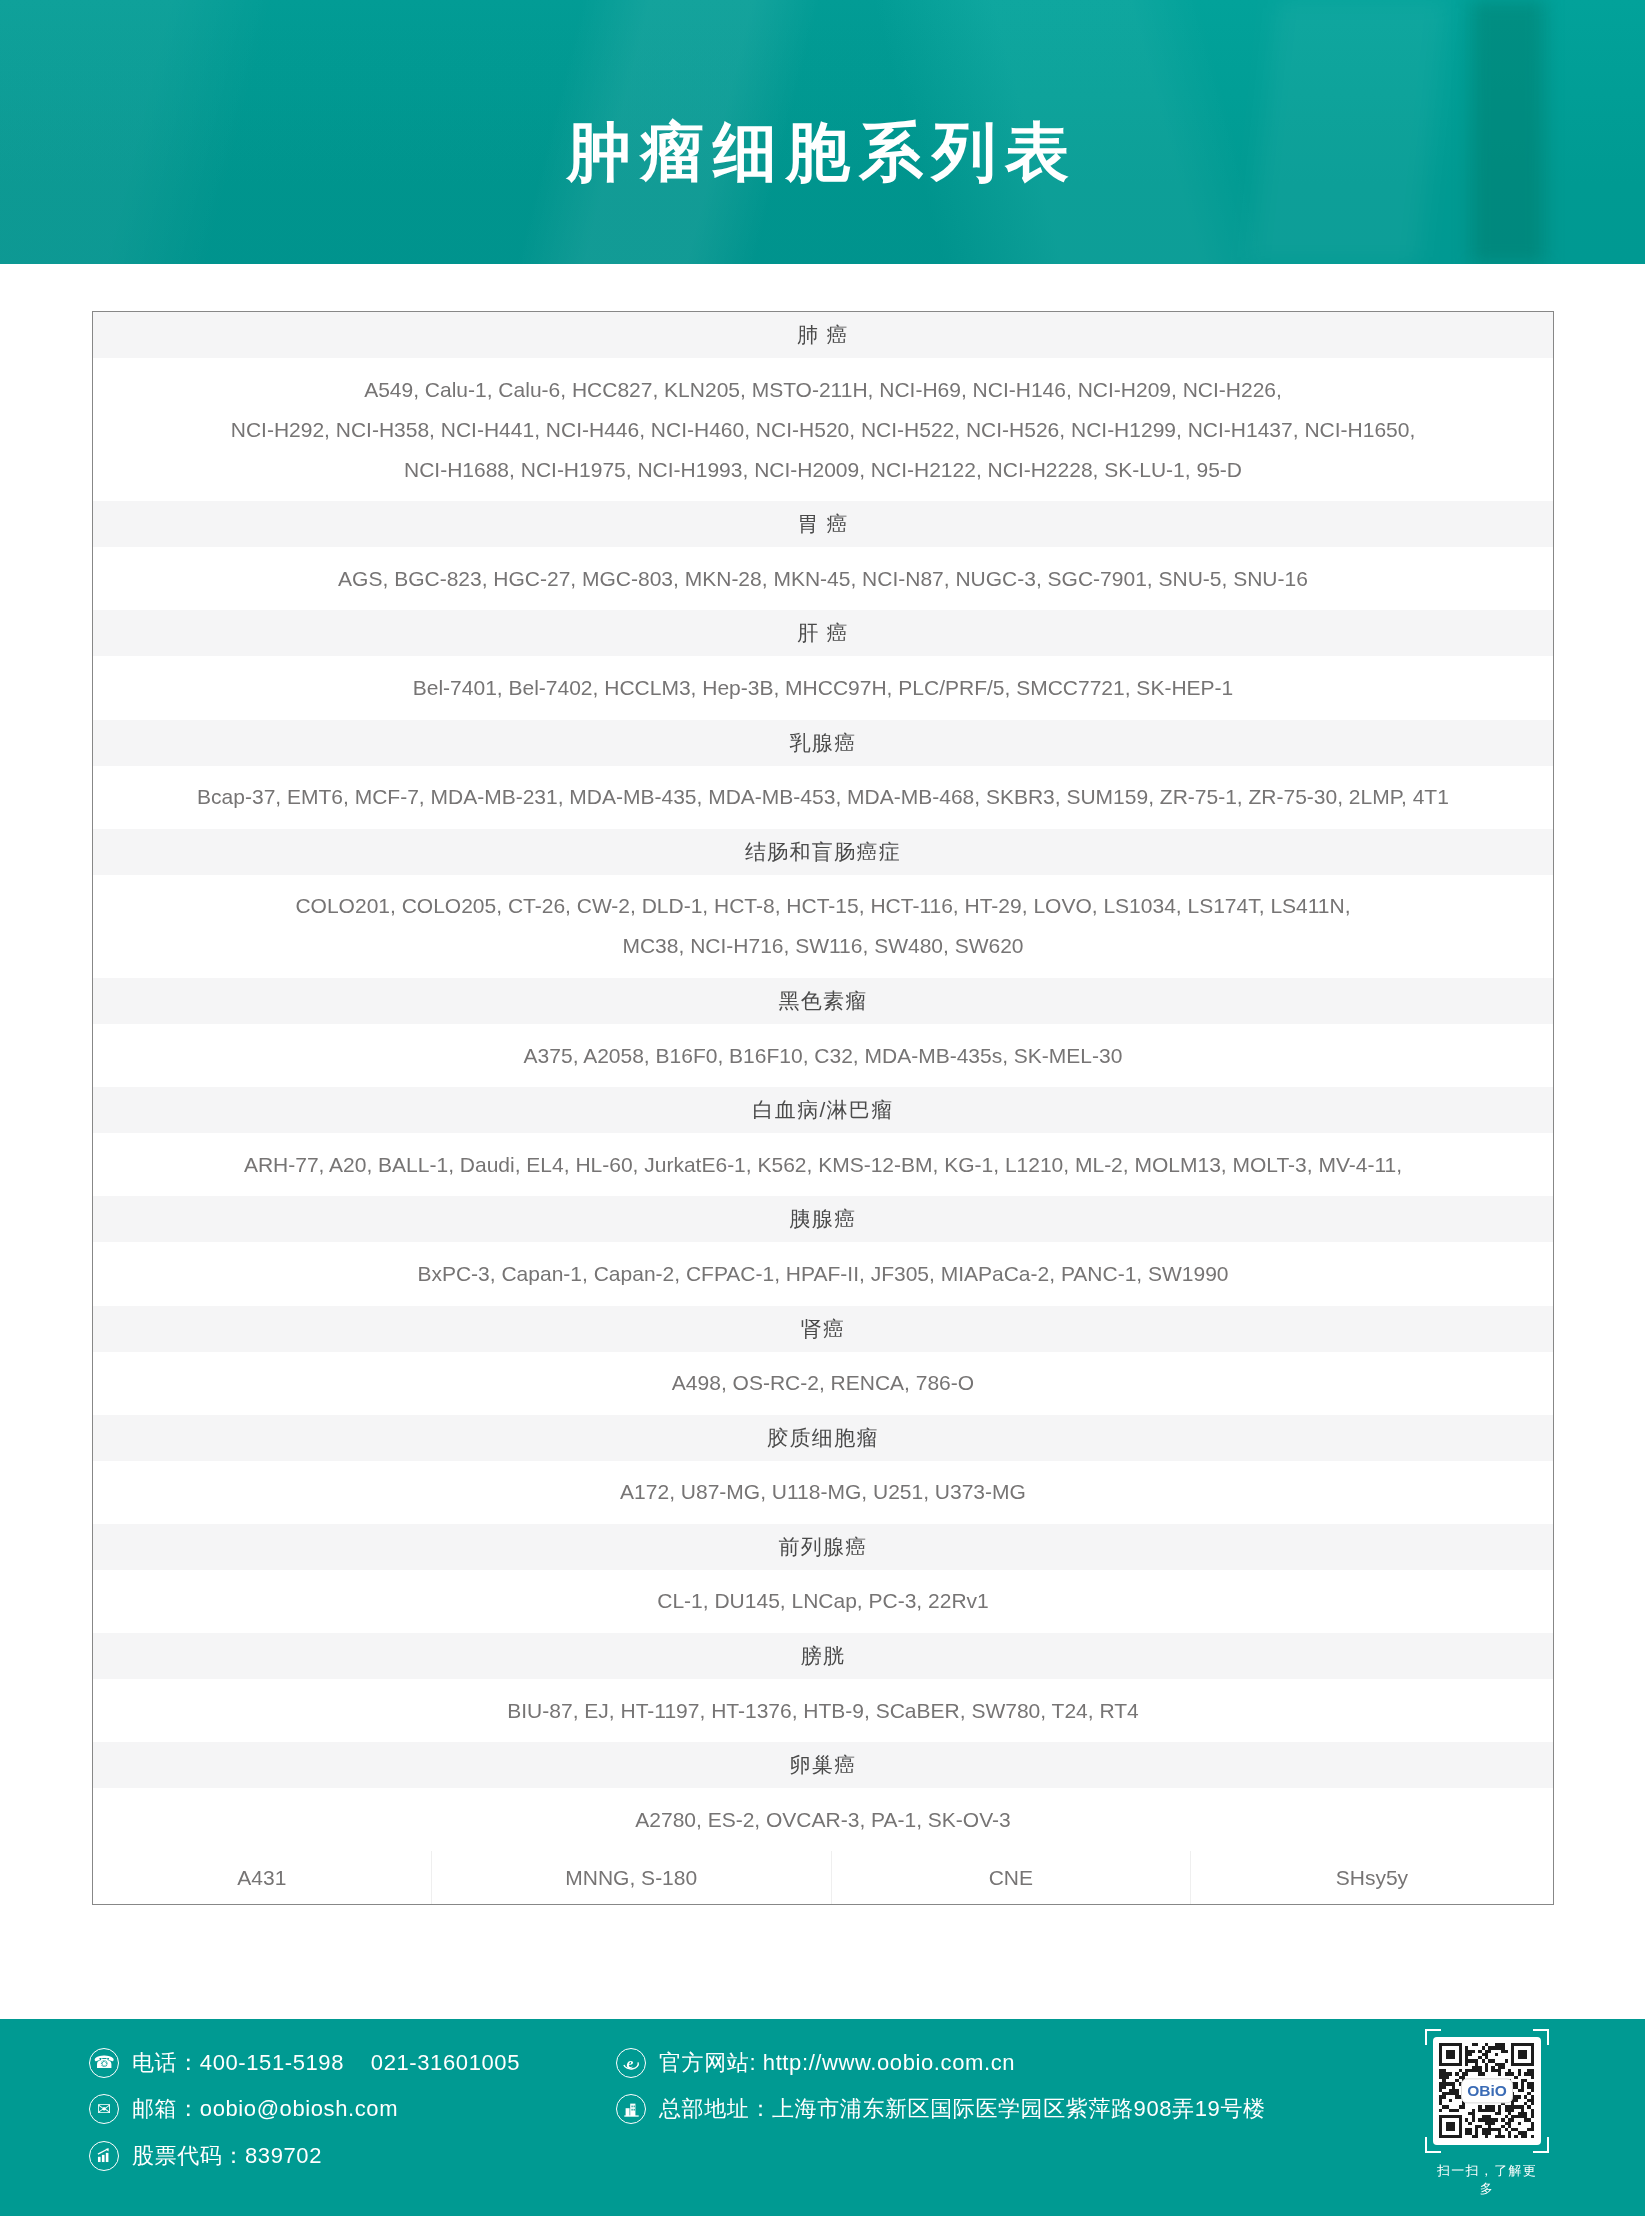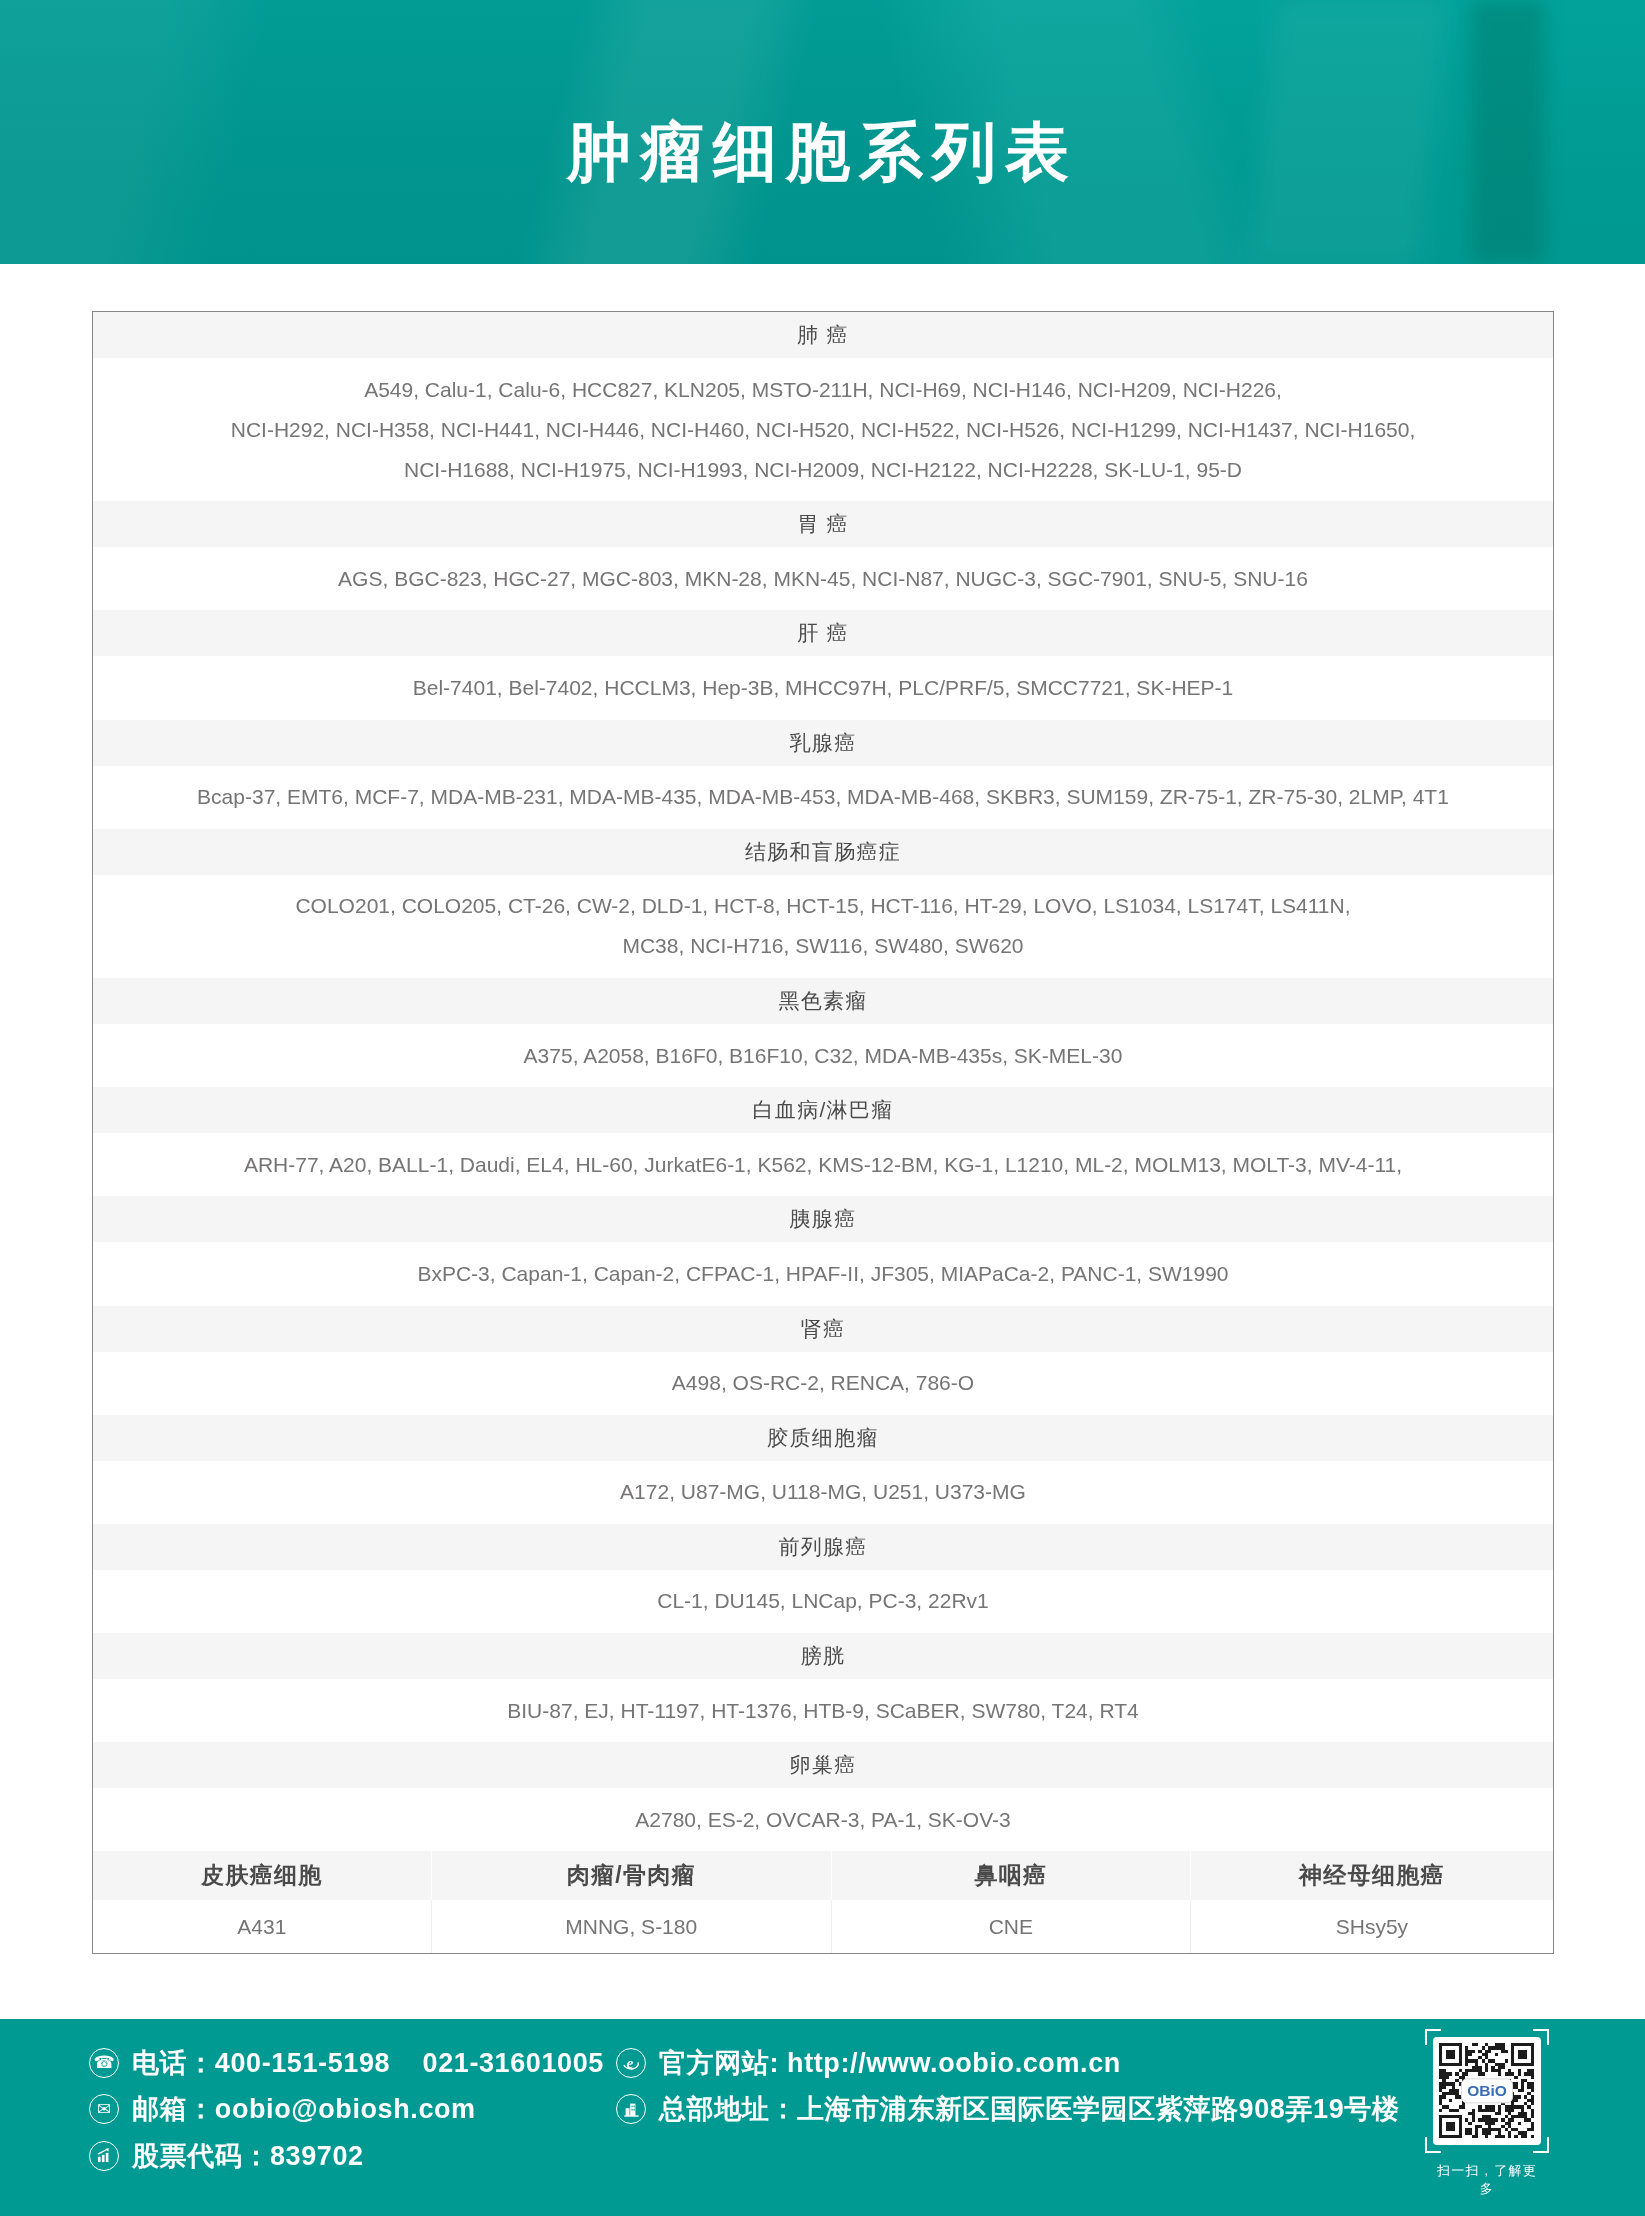--- a/index.html
+++ b/index.html
@@ -82,21 +82,21 @@
   .f-left{left:89px;}
   .f-right{left:616px;}
   .f-row{display:flex;align-items:center;height:31px;margin-bottom:15.5px;}
   .ficon{
     flex:0 0 auto;width:28px;height:28px;margin-right:13px;
     border:1.9px solid #ffffff;border-radius:50%;
     display:flex;align-items:center;justify-content:center;
     font-size:17px;line-height:1;color:#ffffff;
   }
   .ficon svg{display:block;}
-  .f-text{font-size:27px;white-space:pre;letter-spacing:0.6px;font-weight:bold;}
+  .f-text{font-size:22px;white-space:pre;letter-spacing:0.6px;}
   
   .qr-wrap{position:absolute;left:1433px;top:18px;width:108px;}
   .qr-box{
     position:relative;width:108px;height:108px;background:#ffffff;border-radius:3.9px;
     box-sizing:border-box;padding:6.4px;
   }
   .qr-box svg{width:95px;height:95px;display:block;}
   .qr-logo{
     position:absolute;left:50%;top:50%;transform:translate(-50%,-50%);
     background:#ffffff;border:1.3px solid #d9d9d9;border-radius:6px;
@@ -182,26 +182,20 @@
   <div class="sec-head">膀胱</div>
   <div class="sec-body">
     <div class="line">BIU-87, EJ, HT-1197, HT-1376, HTB-9, SCaBER, SW780, T24, RT4</div>
   </div>
 
   <div class="sec-head">卵巢癌</div>
   <div class="sec-body">
     <div class="line">A2780, ES-2, OVCAR-3, PA-1, SK-OV-3</div>
   </div>
 
-  <div class="grid-head">
-    <div>皮肤癌细胞</div>
-    <div>肉瘤/骨肉瘤</div>
-    <div>鼻咽癌</div>
-    <div>神经母细胞癌</div>
-  </div>
   <div class="grid-body">
     <div>A431</div>
     <div>MNNG, S-180</div>
     <div>CNE</div>
     <div>SHsy5y</div>
   </div>
 </div>
 
 <div class="footer">
 

